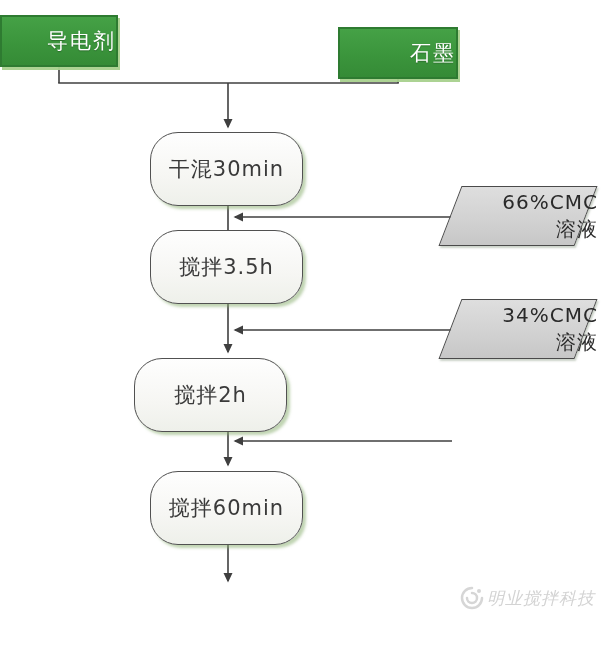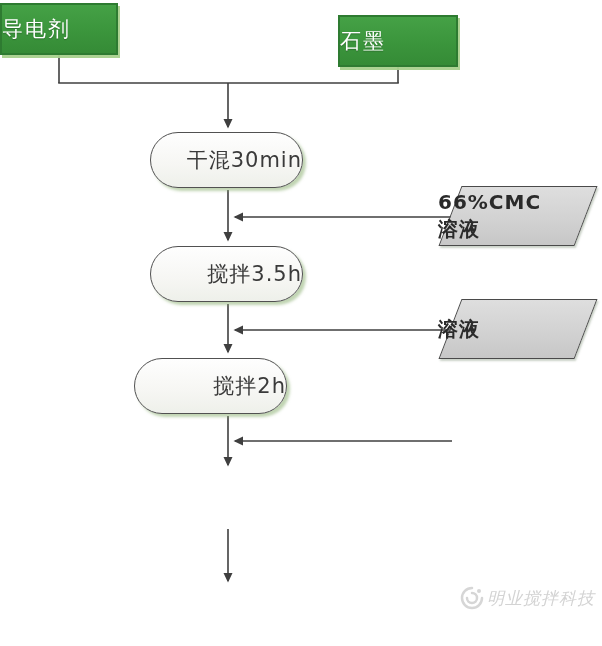--- a/index.html
+++ b/index.html
@@ -22,40 +22,41 @@
     pointer-events: none;
   }
   .input-box {
     position: absolute;
     box-sizing: border-box;
     background: linear-gradient(180deg, #45a146 0%, #3b953c 55%, #358b36 100%);
     border: 2px solid #2e7b31;
     box-shadow: 2px 3px 0 rgba(168, 209, 141, 0.95);
     display: flex;
     align-items: center;
-    justify-content: flex-start;
+    justify-content: flex-end;
+    margin-top: 12px;
   }
   .input-box span {
     color: #ffffff;
     font-size: 21px;
     letter-spacing: 2px;
     text-shadow: 0 1px 1px rgba(0,0,0,0.25);
   }
   .stadium {
     position: absolute;
     box-sizing: border-box;
     width: 153px;
-    height: 56px;
+    height: 74px;
     border: 1.5px solid #515151;
     border-radius: 28px;
     background: linear-gradient(180deg, #fefefe 0%, #f6f6f3 60%, #eef0ea 100%);
     box-shadow: 3px 3px 3px rgba(141, 176, 115, 0.55);
     display: flex;
     align-items: center;
-    justify-content: flex-end;
+    justify-content: center;
   }
   .stadium span {
     color: #3a3a3a;
     font-size: 21px;
     letter-spacing: 1px;
     white-space: nowrap;
   }
   .parallelogram {
     position: absolute;
     width: 160px;
@@ -70,24 +71,23 @@
     border: 1.5px solid #4a4a4a;
     transform: skewX(-21deg);
     box-shadow: 2px 2px 2px rgba(110, 130, 100, 0.35);
   }
   .parallelogram .label {
     position: absolute;
     left: 0; top: 0;
     width: 100%; height: 100%;
     display: flex;
     flex-direction: column;
-    align-items: flex-start;
+    align-items: flex-end;
     justify-content: center;
     line-height: 27px;
-    font-weight: bold;
   }
   .parallelogram .label span {
     color: #2a2a2a;
     font-size: 20px;
     letter-spacing: 1px;
   }
   .watermark {
     position: absolute;
     left: 458px;
     top: 584px;
@@ -133,37 +133,41 @@
   <div class="input-box" style="left:0px; top:3px; width:118px; height:52px">
     <span>导电剂</span>
   </div>
   <div class="input-box" style="left:338px; top:15px; width:120px; height:52px">
     <span>石墨</span>
   </div>
 
   <div class="stadium" style="left:150px; top:132px">
     <span>干混30min</span>
   </div>
-  <div class="stadium" style="left:150px; top:246px">
+  <div class="stadium" style="left:150px; top:230px">
     <span>搅拌3.5h</span>
   </div>
   <div class="stadium" style="left:134px; top:358px">
     <span>搅拌2h</span>
+  </div>
+  <div class="stadium" style="left:150px; top:471px">
+    <span>搅拌60min</span>
   </div>
 
   <div class="parallelogram" style="left:438px; top:186px">
     <div class="shape"></div>
     <div class="label">
       <span>66%CMC</span>
       <span>溶液</span>
     </div>
   </div>
   <div class="parallelogram" style="left:438px; top:299px">
     <div class="shape"></div>
     <div class="label">
+      <span>34%CMC</span>
       <span>溶液</span>
     </div>
   </div>
 
   <div class="watermark">
     <svg width="28" height="28" viewBox="0 0 28 28">
       <path d="M14 4 a10 10 0 1 0 10 10" fill="none" stroke="#d6d6d6" stroke-width="2.5" stroke-linecap="round"></path>
       <path d="M14 9 a5 5 0 1 1 -5 5" fill="none" stroke="#d6d6d6" stroke-width="2.5" stroke-linecap="round"></path>
       <circle cx="21" cy="7" r="2" fill="#d6d6d6"></circle>
     </svg>

